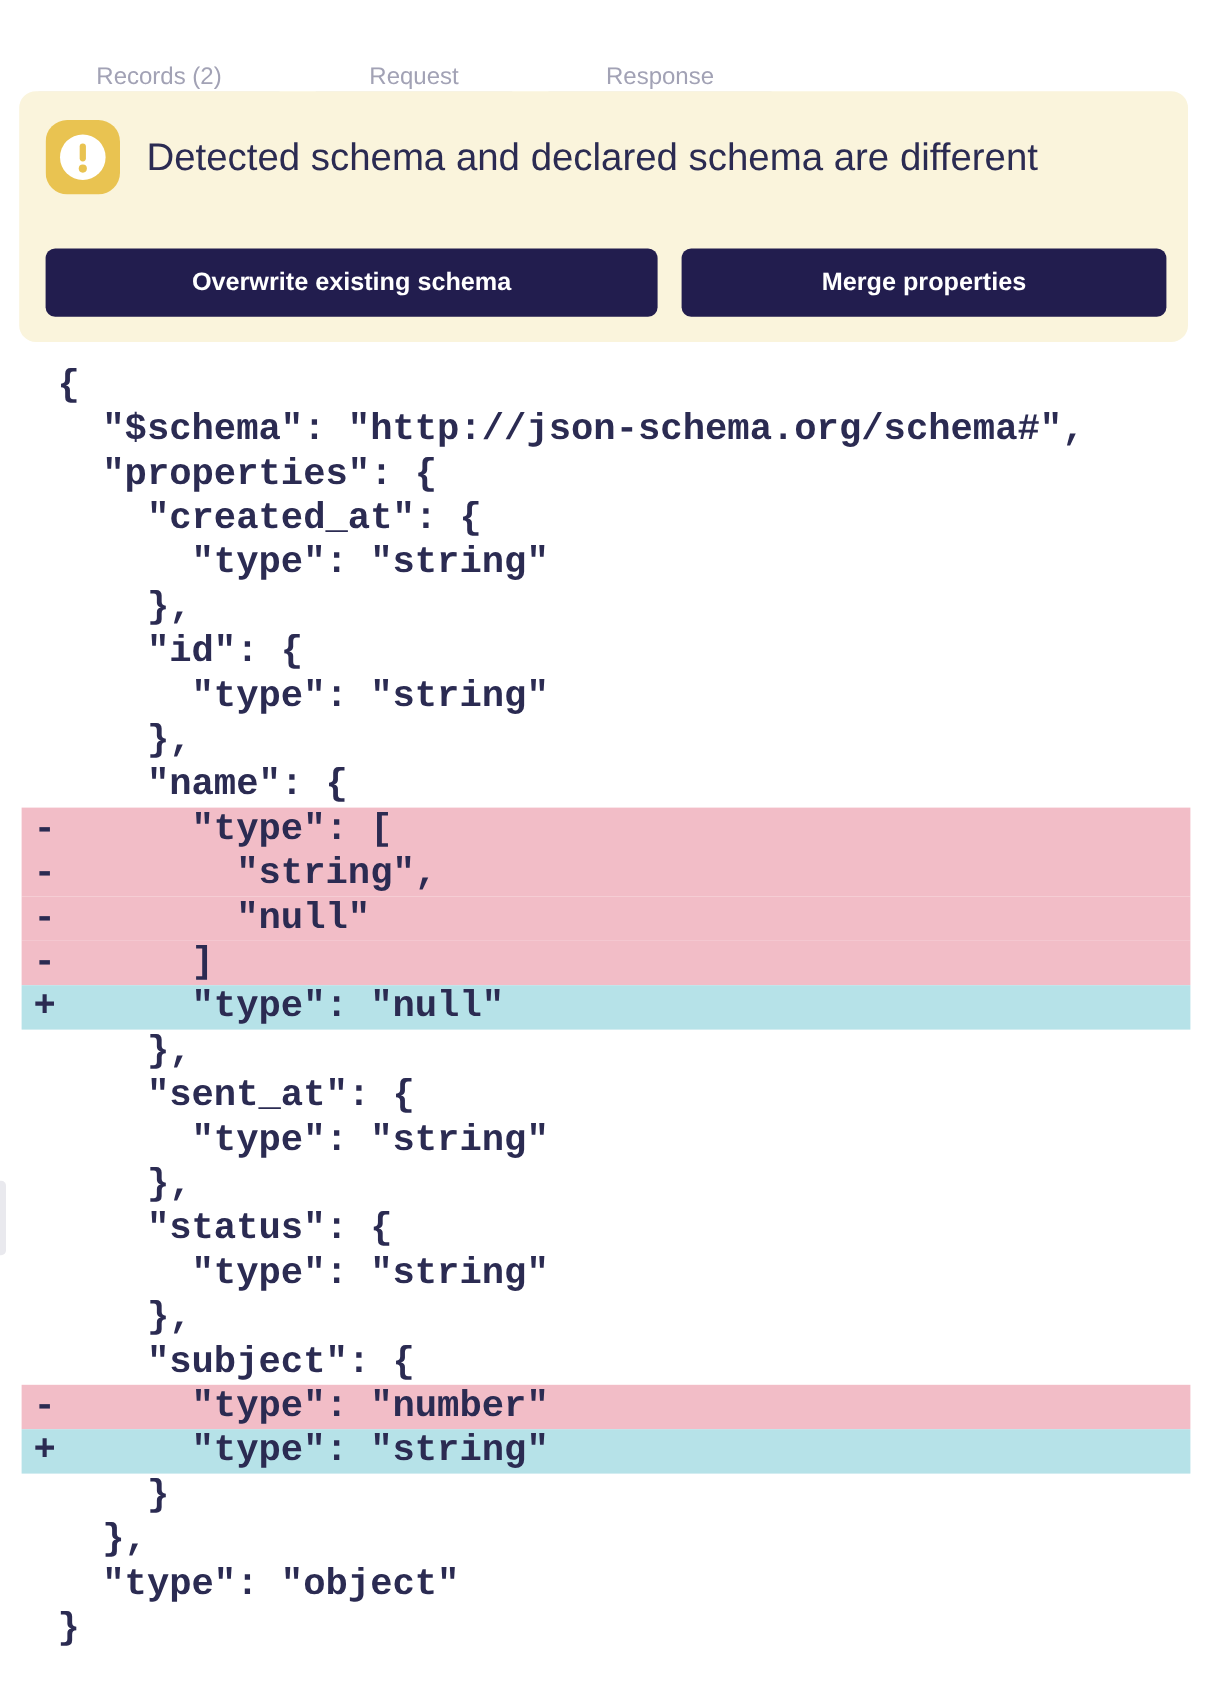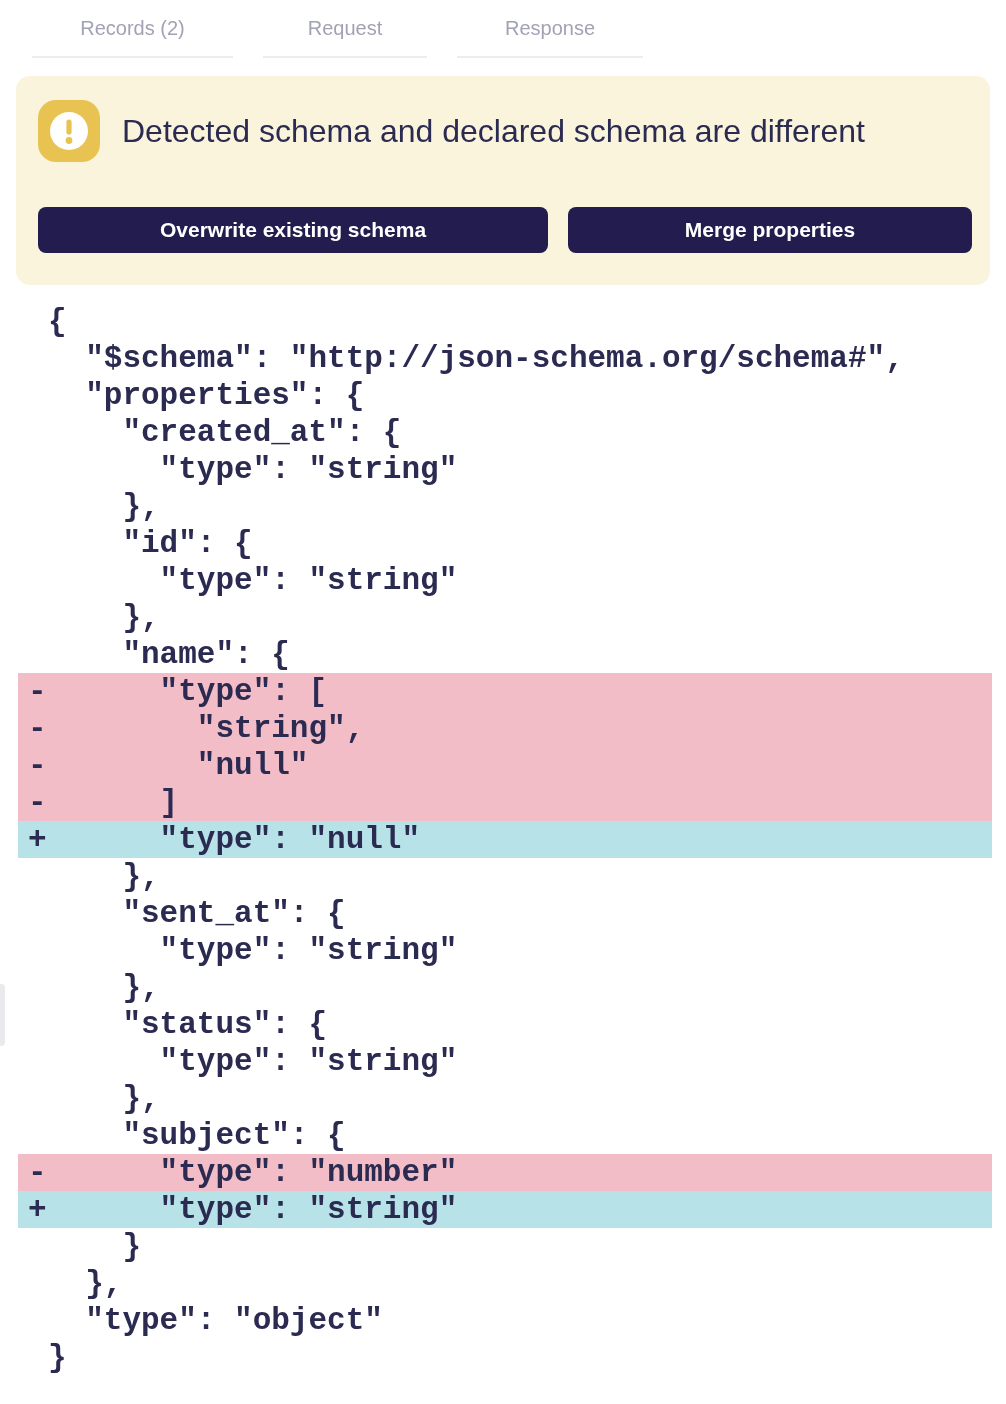--- a/index.html
+++ b/index.html
@@ -21,26 +21,26 @@
     background:#fff;
     overflow:hidden;
     font-family:"Liberation Sans", sans-serif;
   }
   
   .tabs{
     position:absolute;top:0;left:32px;height:60px;
     display:flex;gap:30px;align-items:stretch;
   }
   .tab{
-    display:flex;align-items:center;justify-content:center;gap:10px;
+    display:flex;align-items:flex-end;justify-content:center;gap:10px;
     height:58px;
     font-size:20px;font-weight:500;
     color:var(--tab-inactive);
     border-bottom:2px solid var(--tab-underline);
-    cursor:pointer;white-space:nowrap;
+    cursor:pointer;white-space:nowrap;margin-top:20px;
   }
   .tab-records{width:201px;}
   .tab-request{width:164px;}
   .tab-response{width:186px;}
   .tab-detected{width:312px;}
   .tab.active{
     color:var(--navy);font-weight:600;
     border-bottom:3px solid var(--tab-underline-active);
   }
   .tab .warn-tri{width:26px;height:24px;flex:0 0 auto;}
@@ -52,21 +52,21 @@
   }
   .banner-head{
     position:absolute;left:22px;top:24px;right:22px;
     display:flex;align-items:center;gap:22px;
   }
   .alert-badge{width:62px;height:62px;flex:0 0 auto;}
   .banner-msg{
     font-size:32px;font-weight:500;color:var(--navy);
   }
   .banner-btn{
-    position:absolute;top:131px;height:46px;
+    position:absolute;top:131px;height:57px;
     background:var(--button-navy);
     border:none;border-radius:8px;
     color:#fff;font-family:"Liberation Sans", sans-serif;
     font-size:21px;font-weight:700;
     cursor:pointer;
   }
   .btn-overwrite{left:22px;width:510px;}
   .btn-merge{left:552px;width:404px;}
   
   .code{

